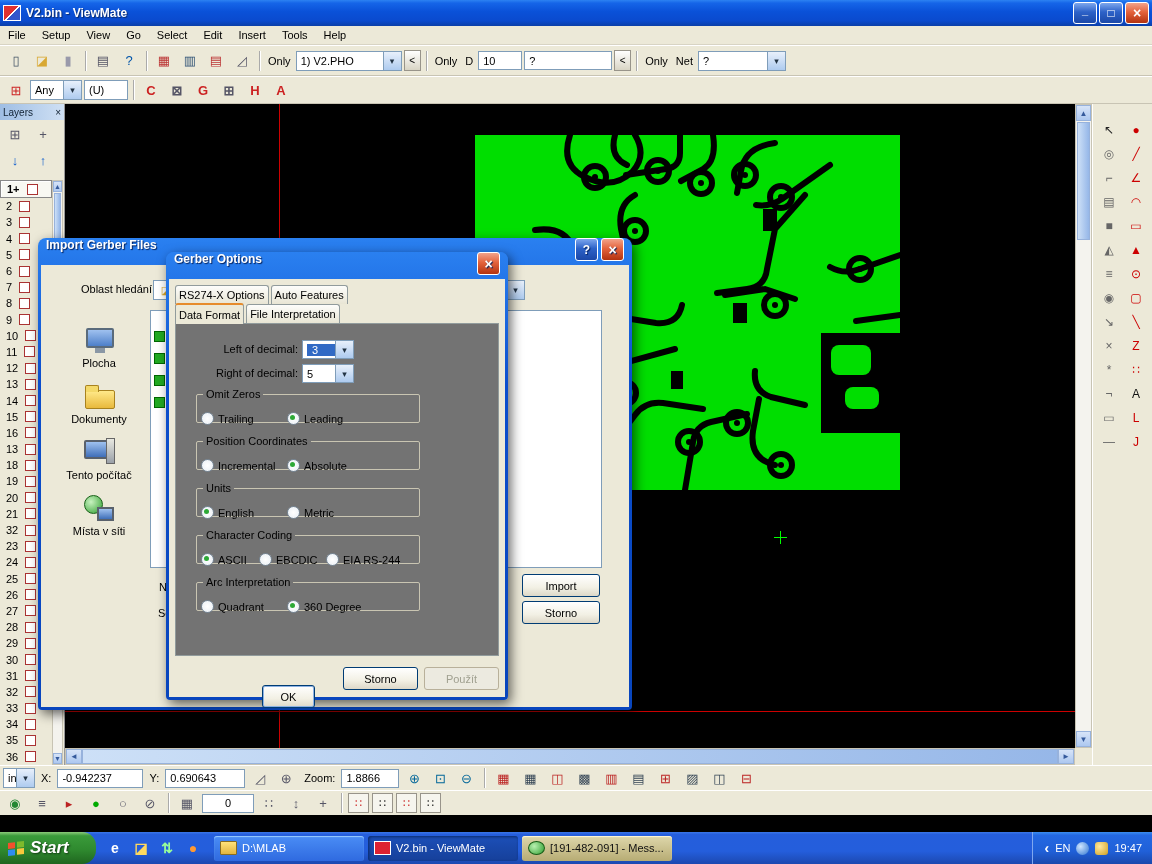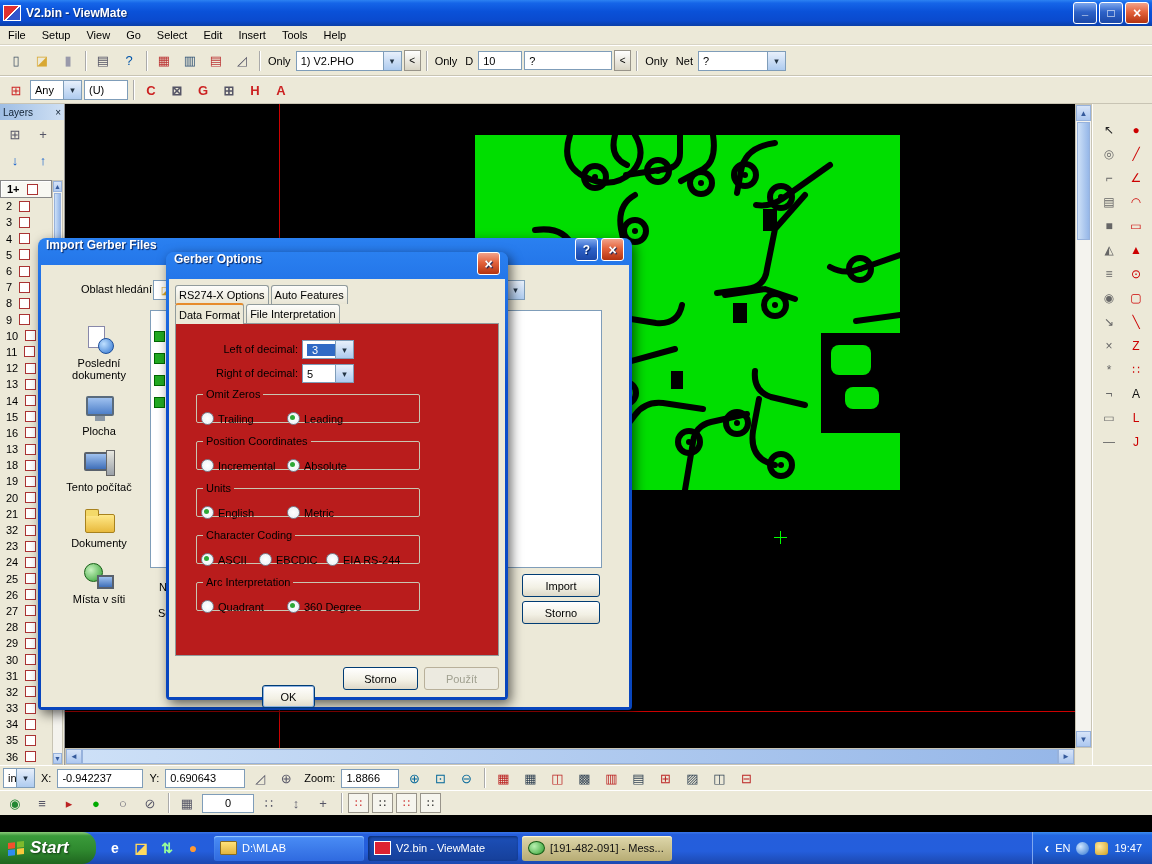--- a/index.html
+++ b/index.html
@@ -90,21 +90,21 @@
   .picon.network-places-icon::before{content:'';position:absolute;left:2px;top:1px;width:17px;height:17px;border-radius:50%;background:radial-gradient(circle at 35% 35%,#c8f2c0,#2f9e2f);border:1px solid #176017}
   .picon.network-places-icon::after{content:'';position:absolute;right:2px;bottom:1px;width:13px;height:10px;background:linear-gradient(#9fc1ef,#3f6fb9);border:2px solid #59616c}
   #file-list{position:absolute;left:109px;top:45px;width:452px;height:258px;background:#fff;border:1px solid #7f9db9;box-sizing:border-box}
   .file-chk{position:absolute;left:3px;width:9px;height:9px;background:#2a2;border:1px solid #060}
   .frag{position:absolute;width:15px;overflow:hidden;white-space:nowrap;color:#000}
   
   #gerber-dialog{left:166px;top:252px;width:342px;height:448px;z-index:50}
   .tabs-row{position:absolute;left:6px;display:flex}
   .tab{height:19px;padding:0 3px;display:flex;align-items:center;justify-content:center;border:1px solid #919b9c;border-bottom:none;border-radius:3px 3px 0 0;background:linear-gradient(#fdfdfb,#e8e5d4);margin-right:2px;box-sizing:border-box;color:#000}
   .tab.active{background:#ece9d8;border-top:2px solid #e68b2c;position:relative;z-index:3;height:21px;margin-top:-1px}
-  #tab-panel{position:absolute;left:6px;top:44px;width:324px;height:333px;border:1px solid #919b9c;background:#b91c1c;box-sizing:border-box;z-index:2}
+  #tab-panel{position:absolute;left:6px;top:44px;width:324px;height:333px;border:1px solid #919b9c;background:#737373;box-sizing:border-box;z-index:2}
   .dec-label{position:absolute;width:92px;text-align:right;color:#000}
   .dec-combo{position:absolute;left:126px;width:52px;height:19px}
   .sel-val{background:#316ac5;color:#fff;padding:0 5px}
   #groups-wrap{position:absolute;left:20px;top:64px;width:224px}
   fieldset.group{border:1px solid #c9c5b2;border-radius:2px;height:35px;margin:0 0 12px 0;padding:0 4px;box-sizing:border-box}
   fieldset.group legend{padding:0 3px;margin-left:2px;color:#000;font-size:11px}
   .opts{display:flex;align-items:center;margin-top:12px}
   .radio{display:flex;align-items:center;gap:4px;color:#000}
   .group:not(.three) .radio:first-child{width:86px}
   .group.three .radio:nth-child(1){width:58px}
@@ -562,34 +562,30 @@
   </div>
   <div class="xp-body">
     <span class="abs" style="left:40px;top:18px">Oblast hledání:</span>
     <span class="combo abs" style="left:112px;top:15px;width:372px">
       <span class="tbtn" style="min-width:14px;font-size:11px;color:#d8a832">◪</span>
       <span class="cval"></span>
       <span class="arrow"></span>
     </span>
     <div id="places-bar">
         <div class="place">
-          <div class="picon recent-documents-icon"></div>
-          <div class="plabel">Poslední dokumenty</div>
-        </div>
-        <div class="place">
           <div class="picon desktop-icon"></div>
           <div class="plabel">Plocha</div>
         </div>
         <div class="place">
+          <div class="picon documents-icon"></div>
+          <div class="plabel">Dokumenty</div>
+        </div>
+        <div class="place">
           <div class="picon my-computer-icon"></div>
           <div class="plabel">Tento počítač</div>
-        </div>
-        <div class="place">
-          <div class="picon documents-icon"></div>
-          <div class="plabel">Dokumenty</div>
         </div>
         <div class="place">
           <div class="picon network-places-icon"></div>
           <div class="plabel">Místa v síti</div>
         </div>
       </div>
     <div id="file-list">
       <div class="file-chk" style="top:20px"></div>
       <div class="file-chk" style="top:42px"></div>
       <div class="file-chk" style="top:64px"></div>

